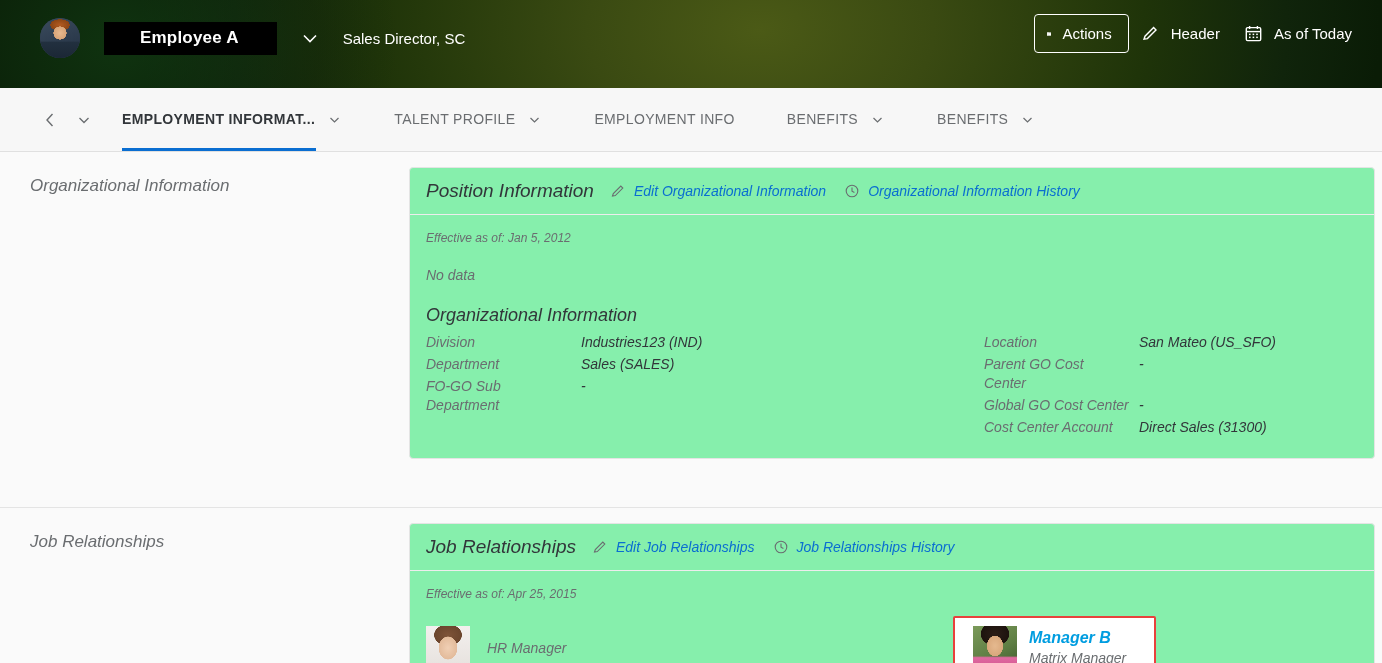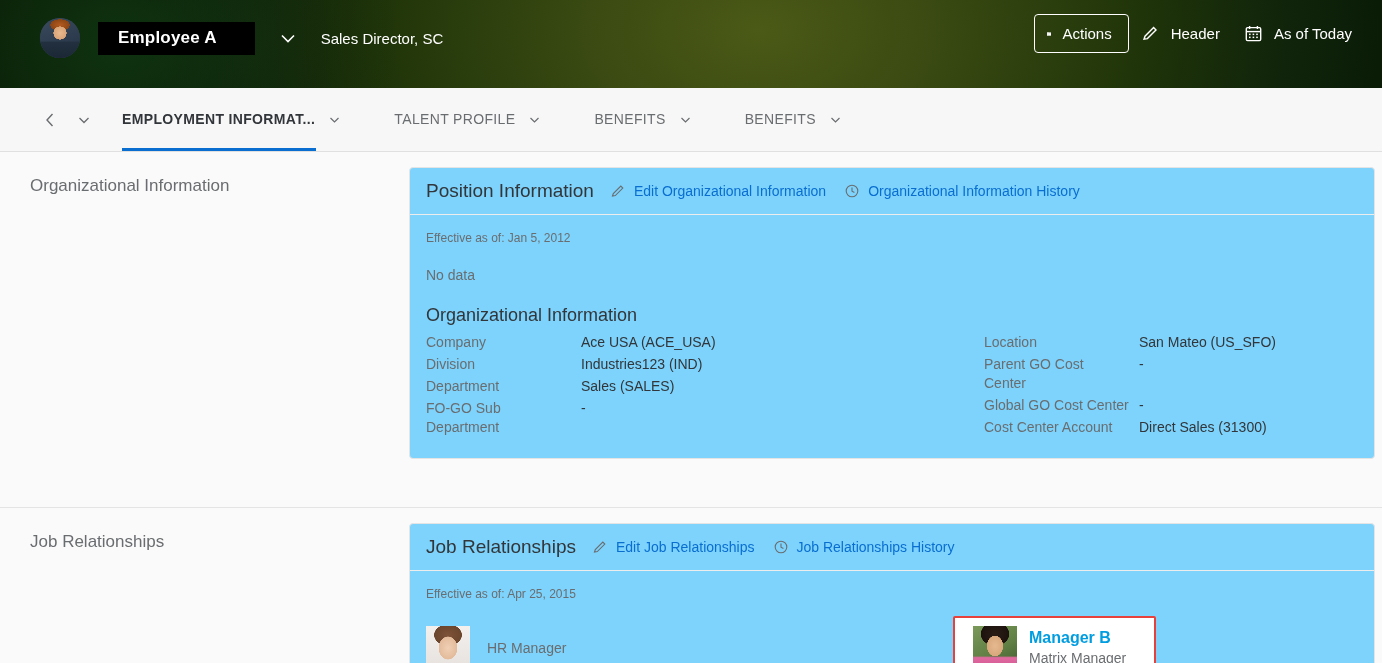--- a/index.html
+++ b/index.html
@@ -43,26 +43,26 @@
   #avatar-main .face {
     position: absolute; inset: 0;
     background:
       radial-gradient(circle 9px at 20px 15px, #e8b98f 0%, #d9a477 72%, rgba(0,0,0,0) 74%),
       radial-gradient(ellipse 12px 7px at 20px 7px, #b35a20 0%, #8c4514 80%, rgba(0,0,0,0) 82%),
       linear-gradient(180deg, rgba(0,0,0,0) 58%, #22303f 60%, #1b2735 100%),
       radial-gradient(ellipse 5px 9px at 20px 30px, #f2f2f2 0%, #dcdcdc 70%, rgba(0,0,0,0) 72%),
       linear-gradient(160deg, #3b4b5d, #223042);
   }
   .name-plate {
-    margin-left: 18px;
+    margin-left: 24px;
     background: #000;
     color: #fff;
     font-size: 17px;
     font-weight: bold;
-    padding: 7px 38px 8px 20px;
+    padding: 7px 38px 8px 36px;
     line-height: 18px;
     letter-spacing: .2px;
     white-space: nowrap;
   }
   .header-chevron {
     margin-left: 22px; color: #fff;
     display: flex; align-items: center;
   }
   .job-title {
     margin-left: 22px;
@@ -140,33 +140,34 @@
   #content {
     position: relative;
     height: 614px;
     background: #fafafa;
     overflow: hidden;
   }
   .section {
     position: relative;
     display: flex;
     padding: 0;
+    font-style: italic;
   }
   .section-side {
     width: 409px; flex: none;
     padding: 23px 0 0 30px;
   }
   .section-side .side-title {
     font-size: 17px; color: #6a6d70;
     line-height: 22px;
   }
   .section-main { flex: 1; padding: 15px 7px 0 0; }
 
   .card {
-    background: #7dd3fc;
+    background: #86efac;
     border: 1px solid #e4e4e4;
     border-radius: 4px;
   }
   .card-header {
     display: flex; align-items: center;
     padding: 12px 16px 12px 16px;
     border-bottom: 1px solid #ededed;
   }
   .card-title {
     font-size: 19px; color: #32363a;
@@ -351,20 +352,23 @@
           </svg>
         </span>
     </div>
     <div class="tab">
       <span class="tab-label">TALENT PROFILE</span>
       <span class="caret">
           <svg width="15" height="15" viewBox="0 0 15 15">
             <path d="M3.5 6 L7.5 10 L11.5 6" fill="none" stroke="#6a6d70" stroke-width="1.2"></path>
           </svg>
         </span>
+    </div>
+    <div class="tab">
+      <span class="tab-label">EMPLOYMENT INFO</span>
     </div>
     <div class="tab">
       <span class="tab-label">BENEFITS</span>
       <span class="caret">
           <svg width="15" height="15" viewBox="0 0 15 15">
             <path d="M3.5 6 L7.5 10 L11.5 6" fill="none" stroke="#6a6d70" stroke-width="1.2"></path>
           </svg>
         </span>
     </div>
     <div class="tab">
@@ -406,24 +410,20 @@
             <span>Organizational Information History</span>
           </div>
         </div>
         <div class="card-body">
           <div class="effective">Effective as of: Jan 5, 2012</div>
           <div class="nodata">No data</div>
           <div class="group-title">Organizational Information</div>
           <div class="fields">
             <div class="fcol">
               <div class="frow">
-                <div class="flabel">Company</div>
-                <div class="fvalue">Ace USA (ACE_USA)</div>
-              </div>
-              <div class="frow">
                 <div class="flabel">Division</div>
                 <div class="fvalue">Industries123 (IND)</div>
               </div>
               <div class="frow">
                 <div class="flabel">Department</div>
                 <div class="fvalue">Sales (SALES)</div>
               </div>
               <div class="frow">
                 <div class="flabel">FO-GO Sub Department</div>
                 <div class="fvalue">-</div>

